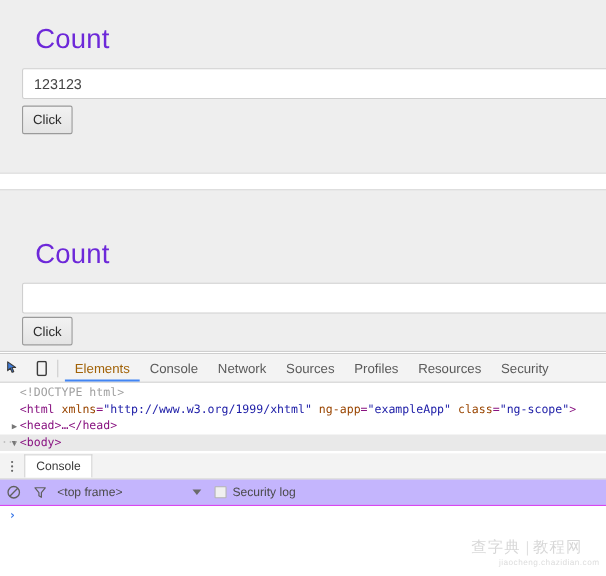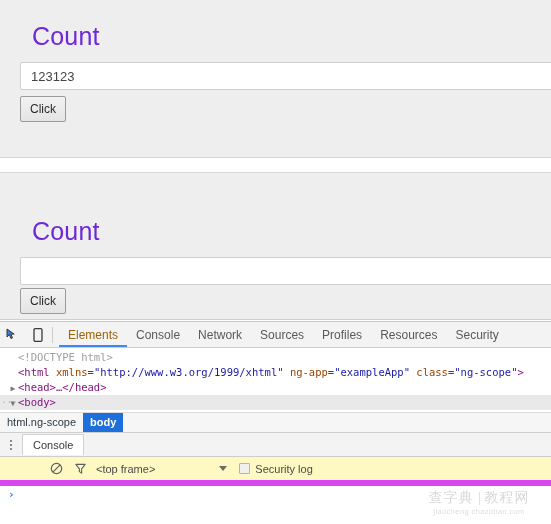--- a/index.html
+++ b/index.html
@@ -245,26 +245,25 @@
     background: #ffffff;
     border: 1px solid #d2d2d2;
     border-bottom: none;
     box-sizing: border-box;
     white-space: nowrap;
   }
 
   
   .filterbar {
     height: 23px;
-    background: #fef9c3;
-    border-bottom: 6px solid #d946ef;
-    display: flex;
-    align-items: center;
-    overflow: hidden;
-    padding-left: 44px;
+    background: #c4b5fd;
+    border-bottom: 1px solid #d946ef;
+    display: flex;
+    align-items: center;
+    overflow: hidden;
   }
   .fb-icon {
     width: 24px;
     height: 22px;
     display: flex;
     align-items: center;
     justify-content: center;
     flex: 0 0 auto;
   }
   .frame-sel {
@@ -352,21 +351,21 @@
     letter-spacing: 1px;
     height: 18px;
   }
   .wm-bar {
     width: 1px;
     height: 13px;
     background: #9a9a9a;
     margin: 0 5px;
   }
   .wm-url {
-    text-align: center;
+    text-align: right;
     font-family: "Liberation Sans", sans-serif;
     font-size: 7.5px;
     color: #8c8c8c;
     letter-spacing: 0.4px;
     line-height: 10px;
   }
 </style>
 </head>
 <body>
 
@@ -422,24 +421,20 @@
       <div class="dom-row">
         <span class="tri">▶</span><span class="t-tag">&lt;head&gt;…&lt;/head&gt;</span>
       </div>
 
       <div class="dom-row selected">
         <span class="dots">···</span><span class="tri">▼</span><span class="t-tag">&lt;body&gt;</span>
       </div>
 
     </div>
 
-    <div class="crumbs">
-      <div class="crumb">html.ng-scope</div>
-      <div class="crumb active">body</div>
-    </div>
 
     <div class="drawer-tabbar">
       <div class="kebab">
         <i></i>
           <i></i>
           <i></i>
       </div>
       <div class="drawer-tab">Console</div>
     </div>
 

